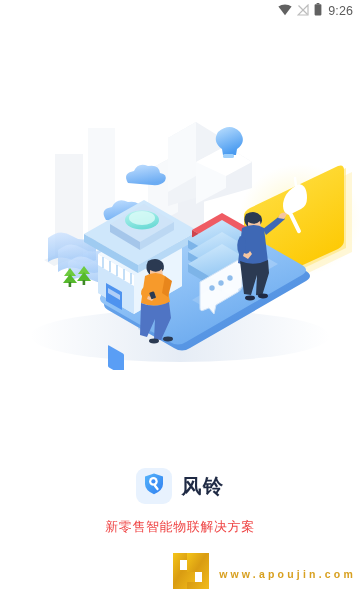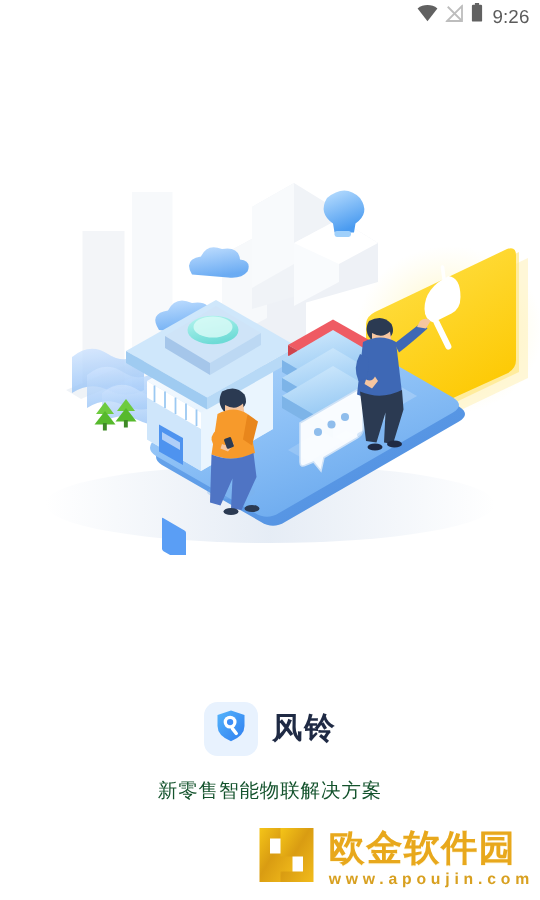--- a/index.html
+++ b/index.html
@@ -79,21 +79,21 @@
   .brand-name {
     font-size: 20px;
     font-weight: bold;
     color: #1f2a44;
     letter-spacing: 1.5px;
     line-height: 1;
   }
   .brand-tagline {
     margin-top: 14px;
     font-size: 13px;
-    color: #14532d;
+    color: #ef4444;
     letter-spacing: 0.6px;
   }
 
   
   .watermark {
     position: absolute;
     bottom: 4px;
     right: 4px;
     display: flex;
     align-items: center;
@@ -380,16 +380,15 @@
           <stop offset="0%" stop-color="#f5c518"></stop>
           <stop offset="45%" stop-color="#d99c12"></stop>
           <stop offset="100%" stop-color="#f2bc1b"></stop>
         </linearGradient>
       </defs>
       <path d="M3 3 H25 V10 H10 V20 H25 V39 H3 Z" fill="url(#gWm)"></path>
       <path d="M39 39 H17 V32 H32 V22 H17 V3 H39 Z" fill="url(#gWm)"></path>
     </svg>
   </span>
   <div class="wm-text-col">
-    <div class="wm-cn">欧金软件园</div>
     <div class="wm-url">www.apoujin.com</div>
   </div>
 </div>
 
 </body></html>

